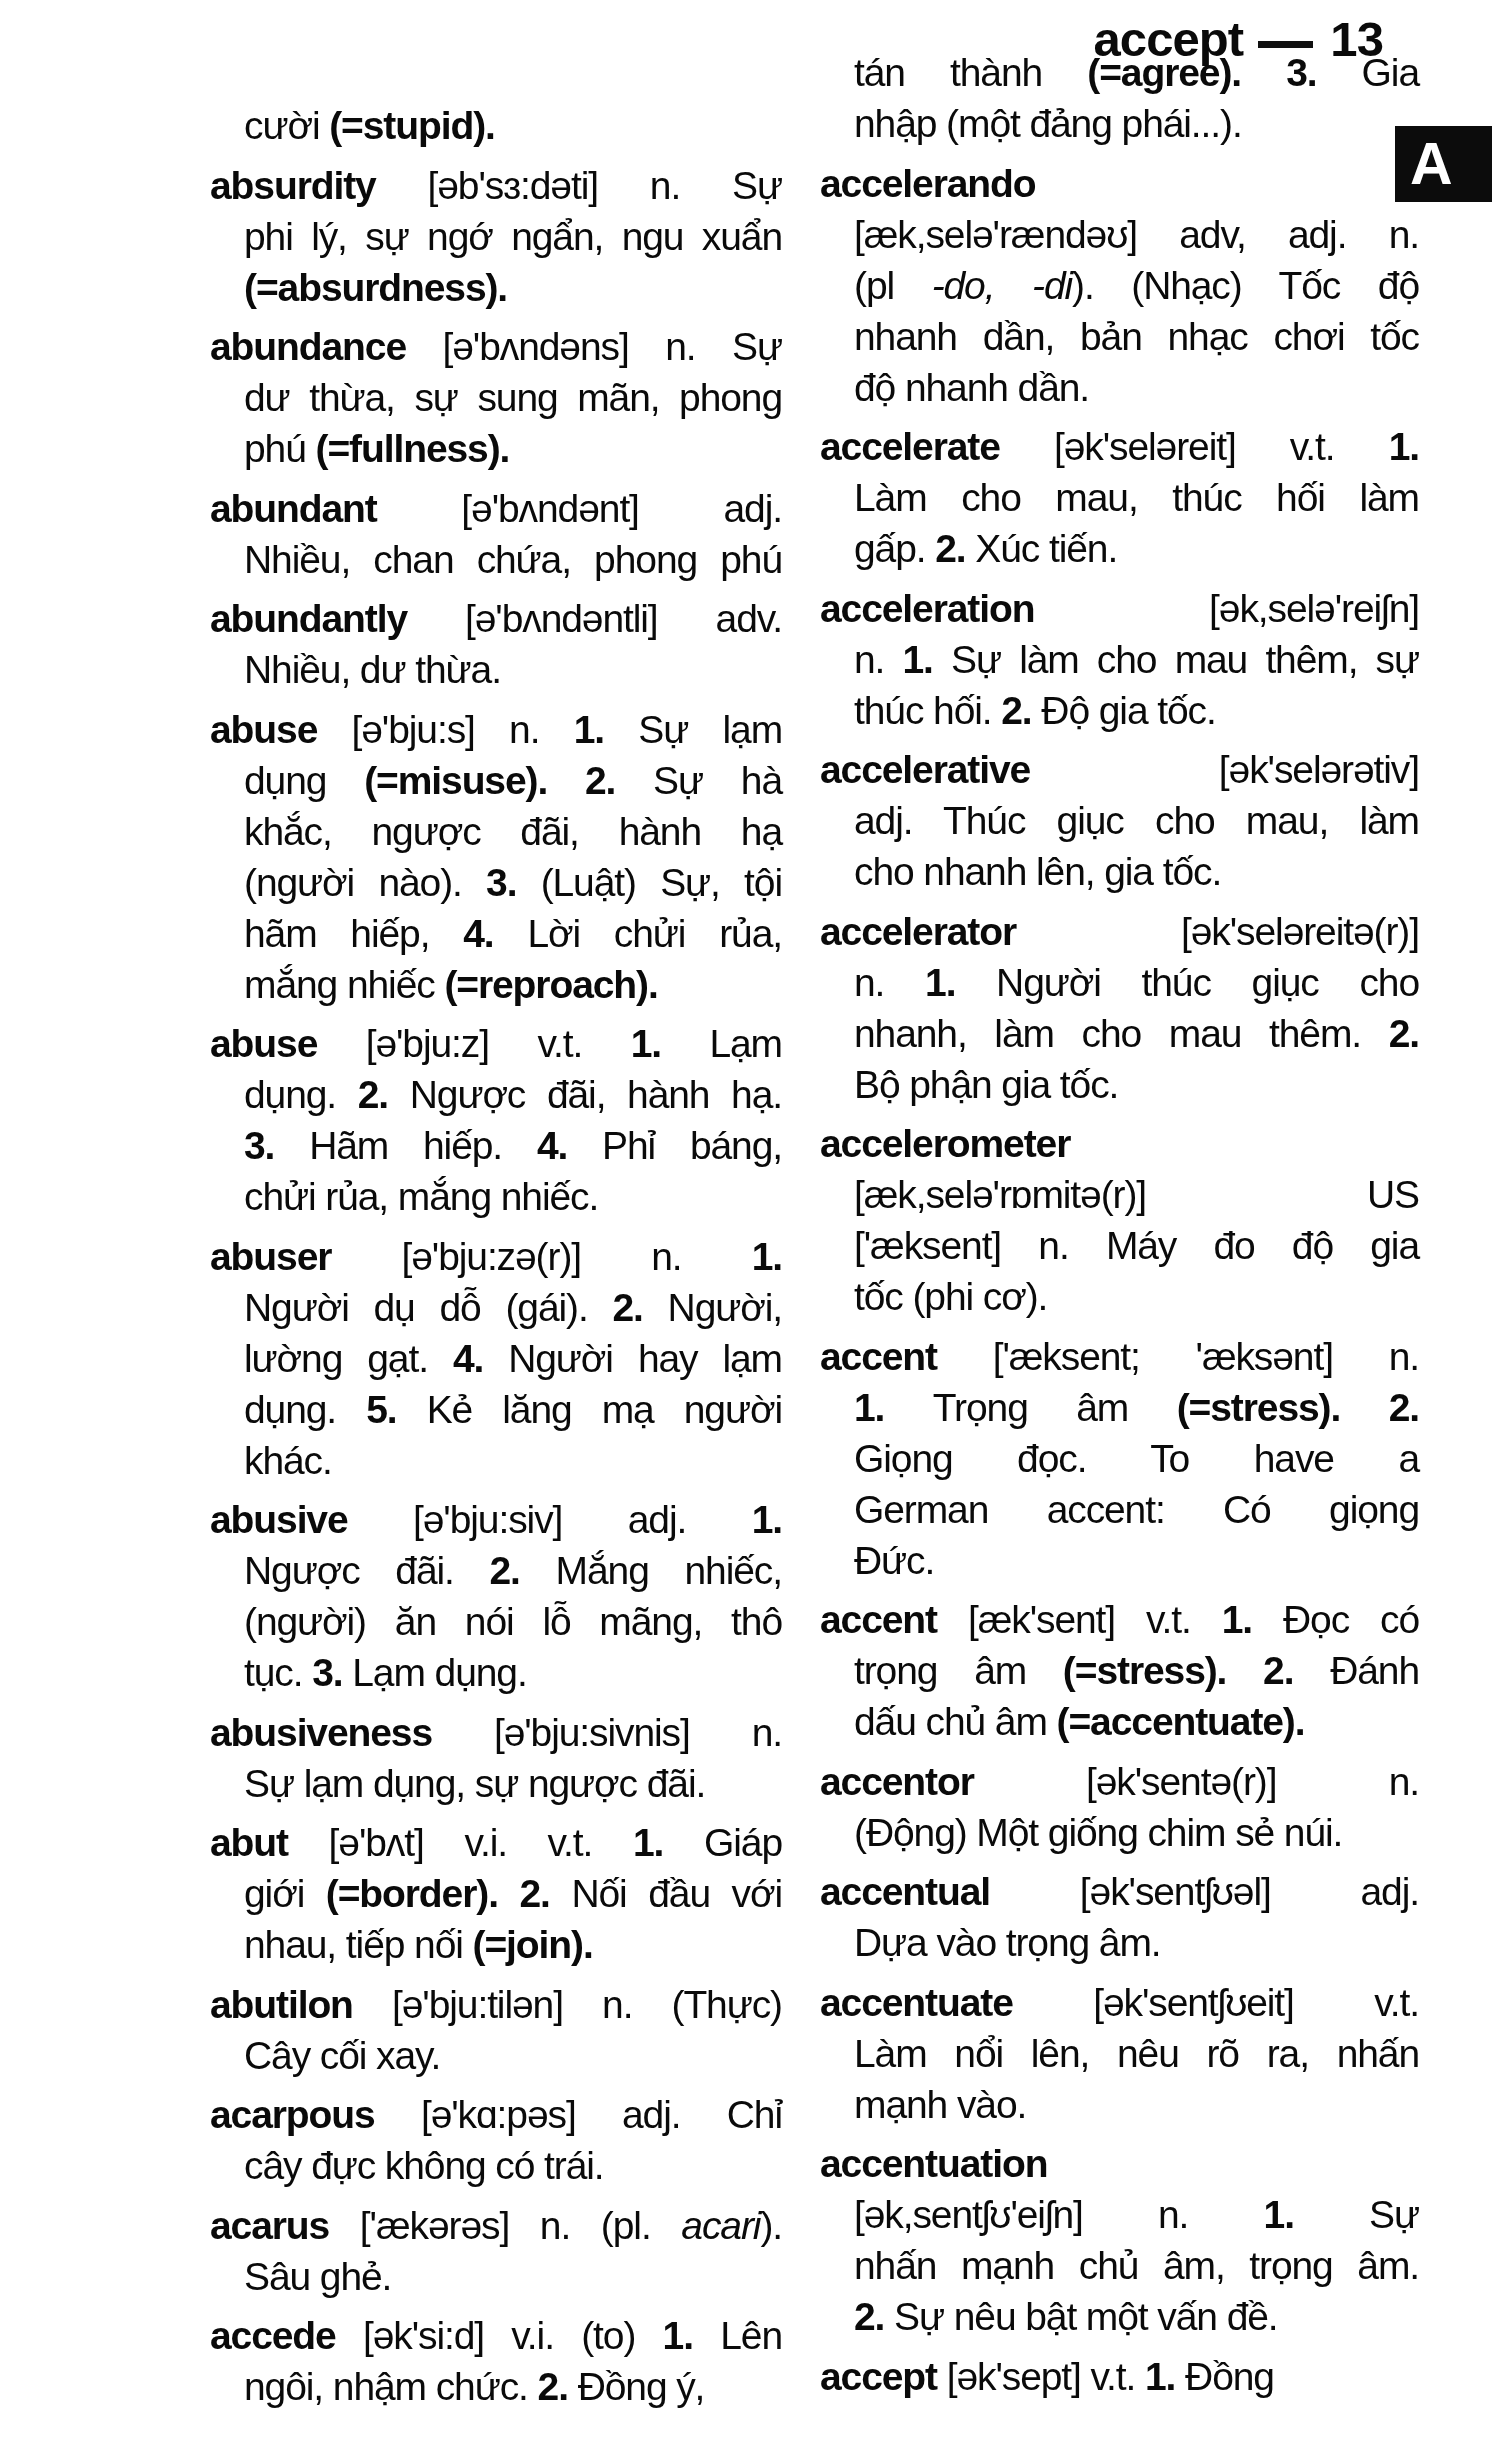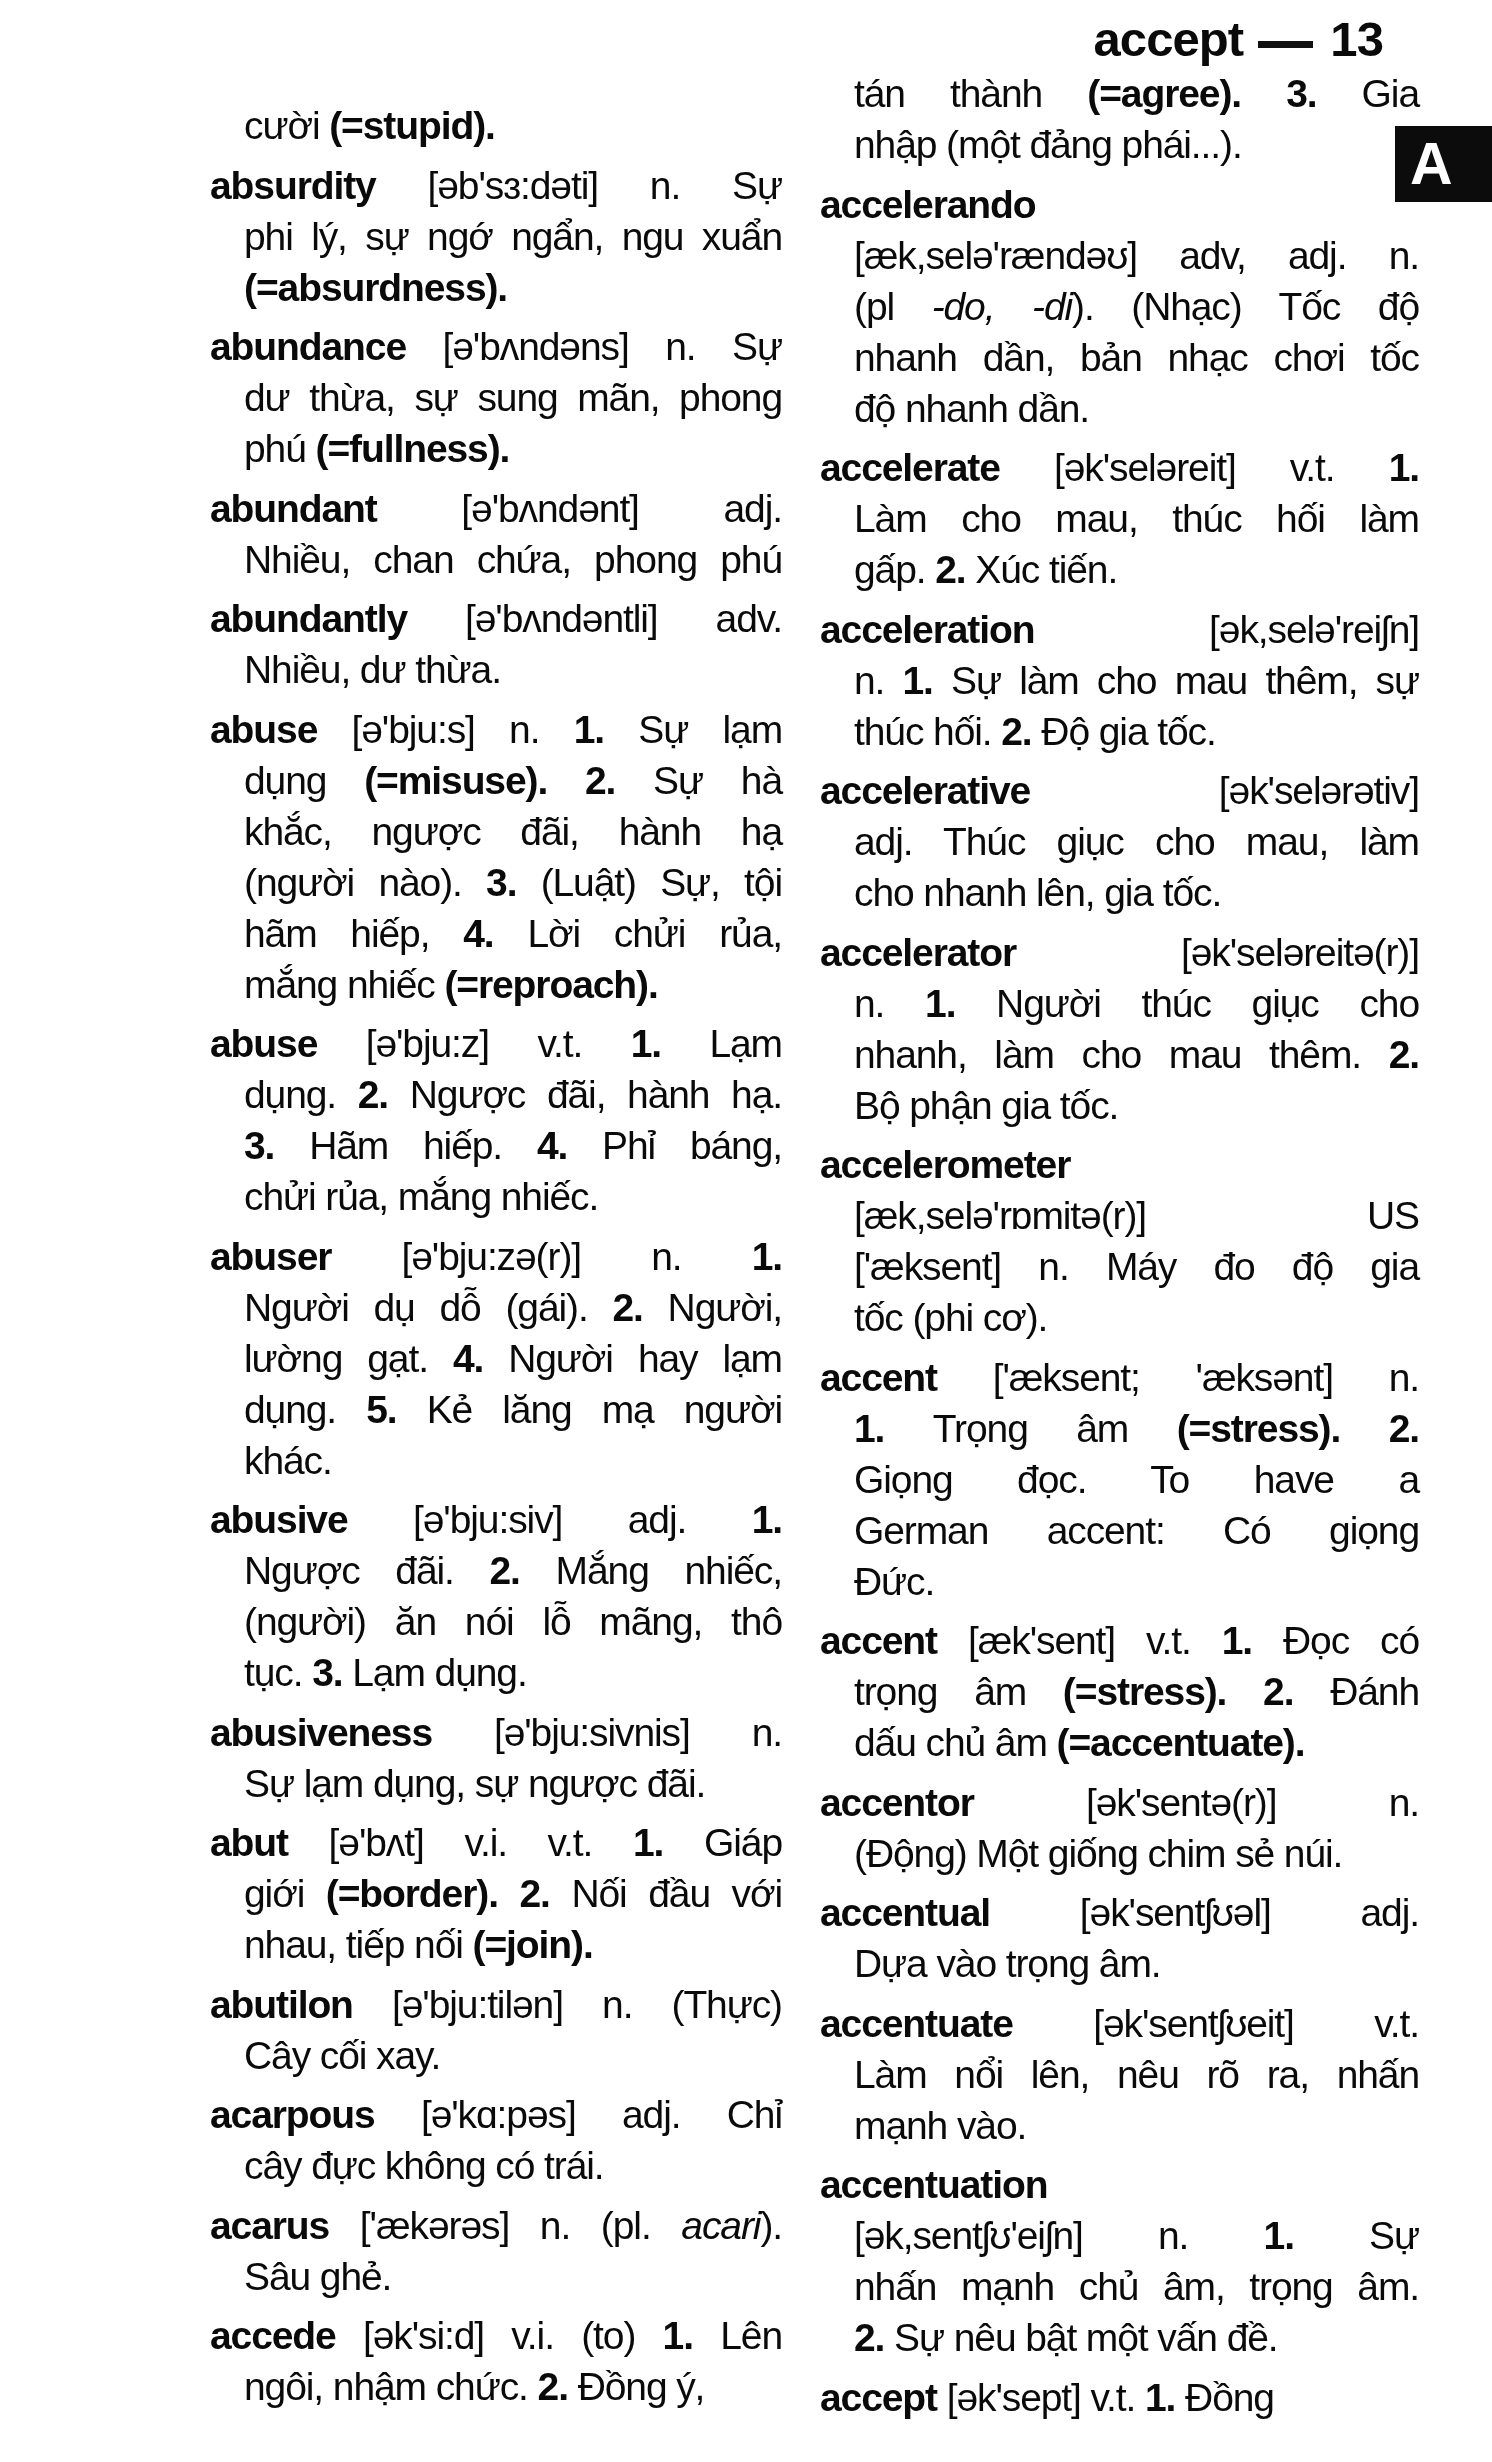--- a/index.html
+++ b/index.html
@@ -37,21 +37,21 @@
     font-size:59px;font-weight:bold;
   }
   
   .col{
     position:absolute;
     font-size:39px;
     line-height:51px;
     letter-spacing:-1.1px;
   }
   .col-left{left:210px;top:100px;width:572px;}
-  .col-right{left:820px;top:68px;width:599px;}
+  .col-right{left:820px;top:47px;width:599px;}
   .entry{margin-bottom:8.5px;}
   .line{padding-left:34px;white-space:nowrap;}
   .line.head{padding-left:0;}
   .line.just{
     white-space:normal;
     text-align:justify;
     text-align-last:justify;
     text-justify:inter-word;
   }
   .rb{font-weight:bold;}

